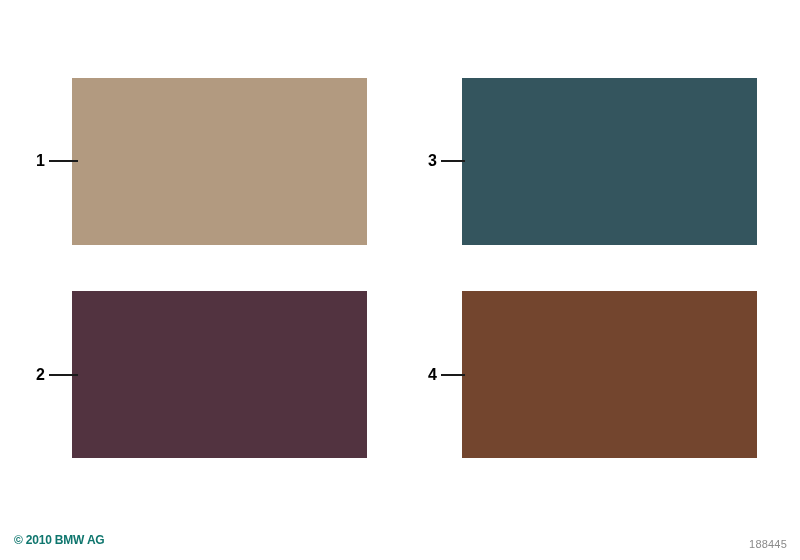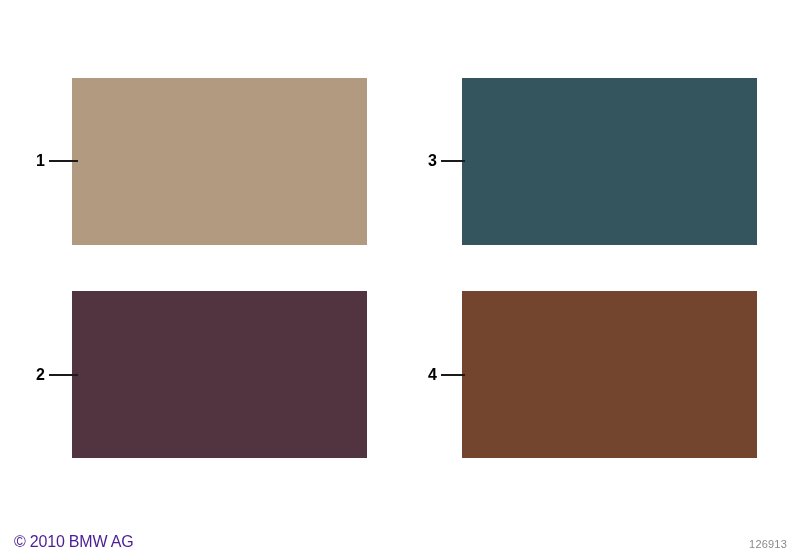--- a/index.html
+++ b/index.html
@@ -62,23 +62,23 @@
   .callout-1 .leader-line,
   .callout-2 .leader-line { width: 29px; }
   .callout-3 .leader-line,
   .callout-4 .leader-line { width: 24px; }
 
   
   #footer-copyright {
     position: absolute;
     left: 14px;
     top: 533px;
-    font-size: 16px;
-    font-weight: normal;
-    color: #4c1d95;
+    font-size: 12px;
+    font-weight: bold;
+    color: #0f766e;
     letter-spacing: -0.2px;
     white-space: nowrap;
   }
   #footer-docnumber {
     position: absolute;
     right: 13px;
     top: 538px;
     font-size: 11px;
     font-weight: normal;
     color: #8a8a8a;
@@ -114,15 +114,15 @@
 
   <div class="swatch swatch-4" style="background-color: rgb(115, 69, 46);"></div>
 
   <div class="callout callout-4">
     <span class="callout-num">4</span>
     <span class="leader-line"></span>
   </div>
 
   <div id="footer-copyright">© 2010 BMW AG</div>
 
-  <div id="footer-docnumber">126913</div>
+  <div id="footer-docnumber">188445</div>
 
 </div>
 
 </body></html>

